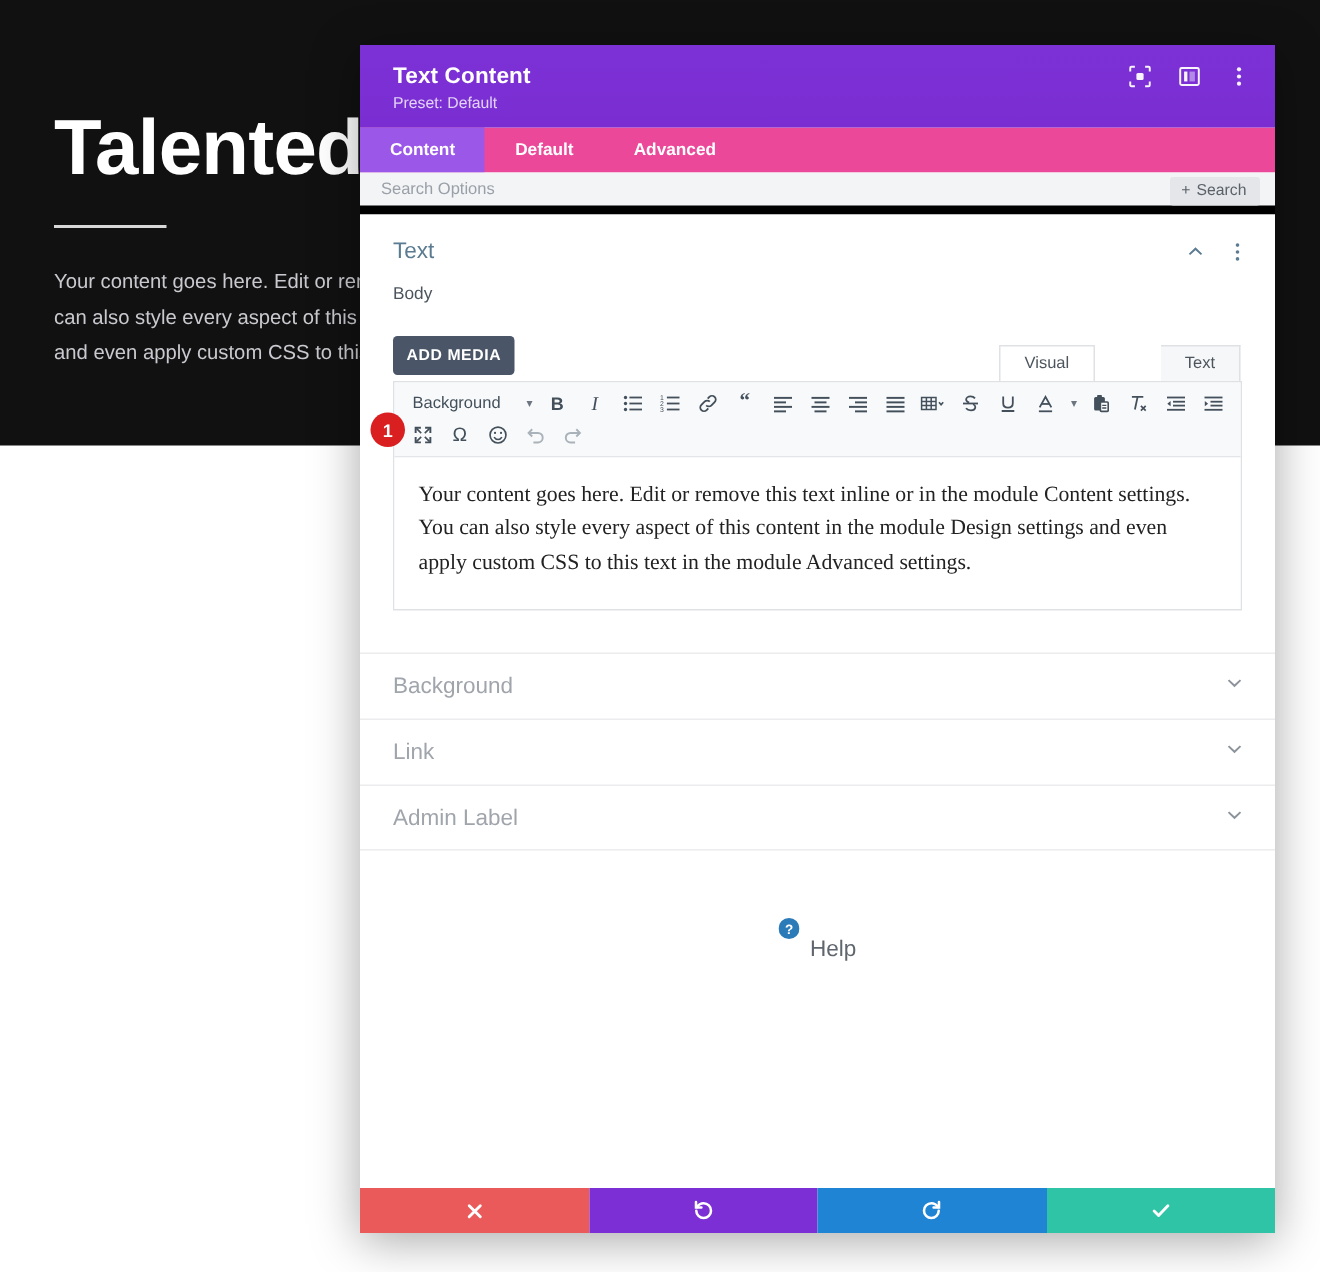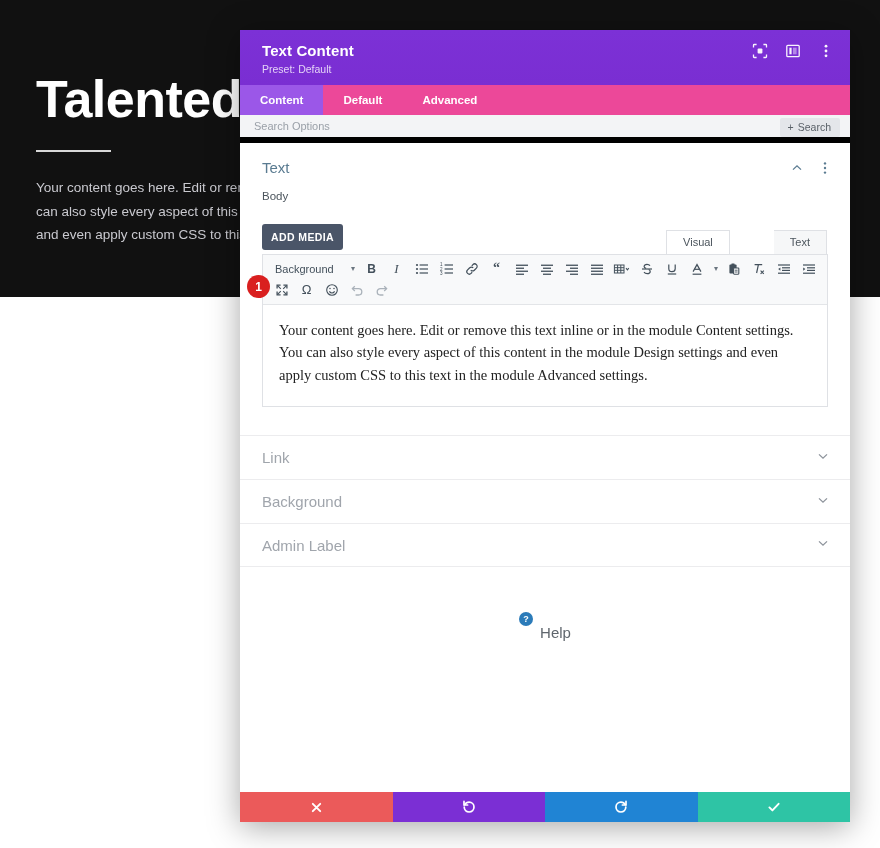--- a/index.html
+++ b/index.html
@@ -476,29 +476,29 @@
               </svg>
           </div>
         </div>
       </div>
 
       <div class="editor-content">Your content goes here. Edit or remove this text inline or in the module Content settings. You can also style every aspect of this content in the module Design settings and even apply custom CSS to this text in the module Advanced settings.</div>
     </div>
 
     <div class="accordion">
       <div class="acc-row">
-        <span class="acc-label">Link</span>
+        <span class="acc-label">Background</span>
         <span>
           <svg width="14" height="14" viewBox="0 0 14 14" fill="none" stroke="#8d939b" stroke-width="1.3">
               <path d="M3 5.4L7 9.2l4-3.8"></path>
             </svg>
         </span>
       </div>
       <div class="acc-row">
-        <span class="acc-label">Background</span>
+        <span class="acc-label">Link</span>
         <span>
           <svg width="14" height="14" viewBox="0 0 14 14" fill="none" stroke="#8d939b" stroke-width="1.3">
               <path d="M3 5.4L7 9.2l4-3.8"></path>
             </svg>
         </span>
       </div>
       <div class="acc-row">
         <span class="acc-label">Admin Label</span>
         <span>
           <svg width="14" height="14" viewBox="0 0 14 14" fill="none" stroke="#8d939b" stroke-width="1.3">

